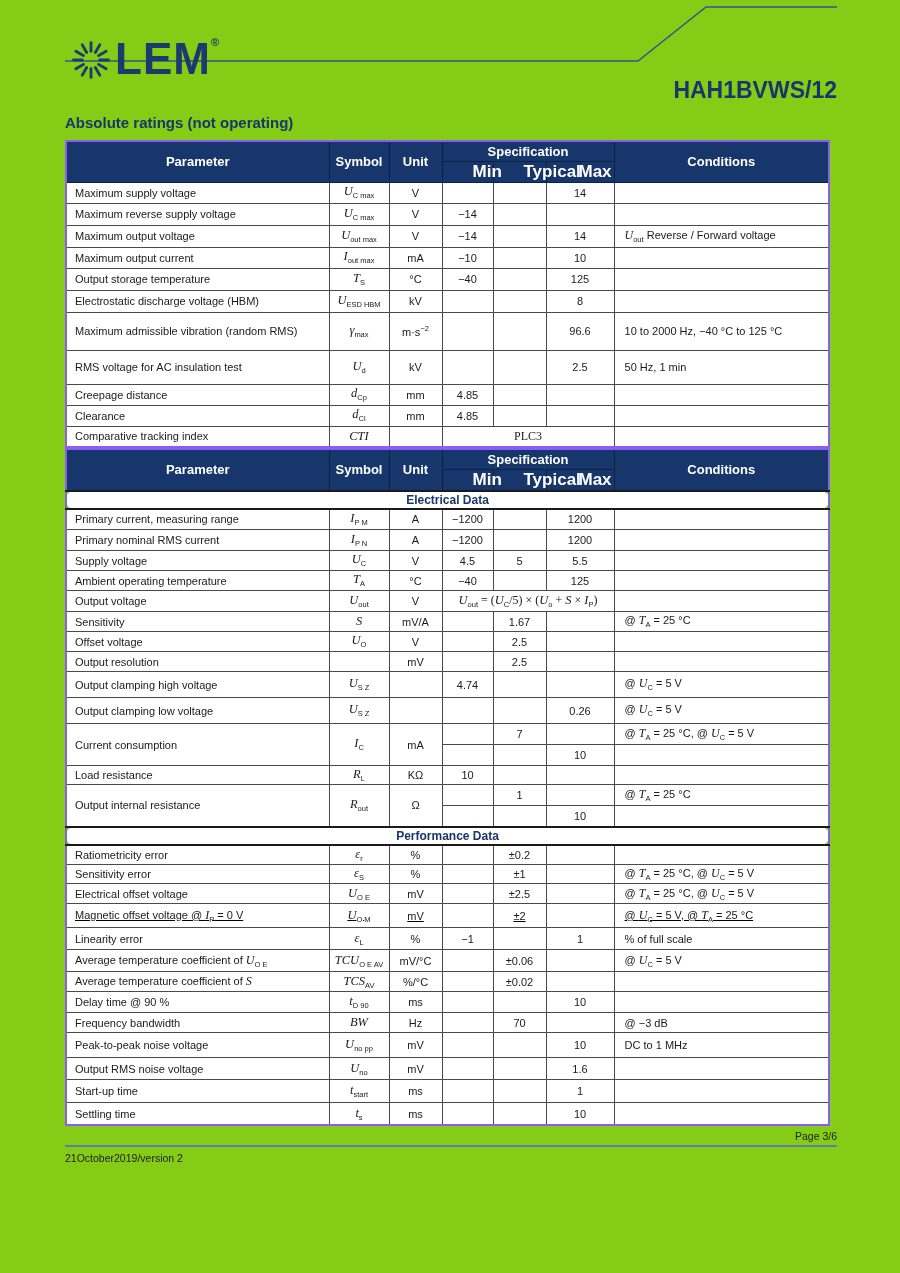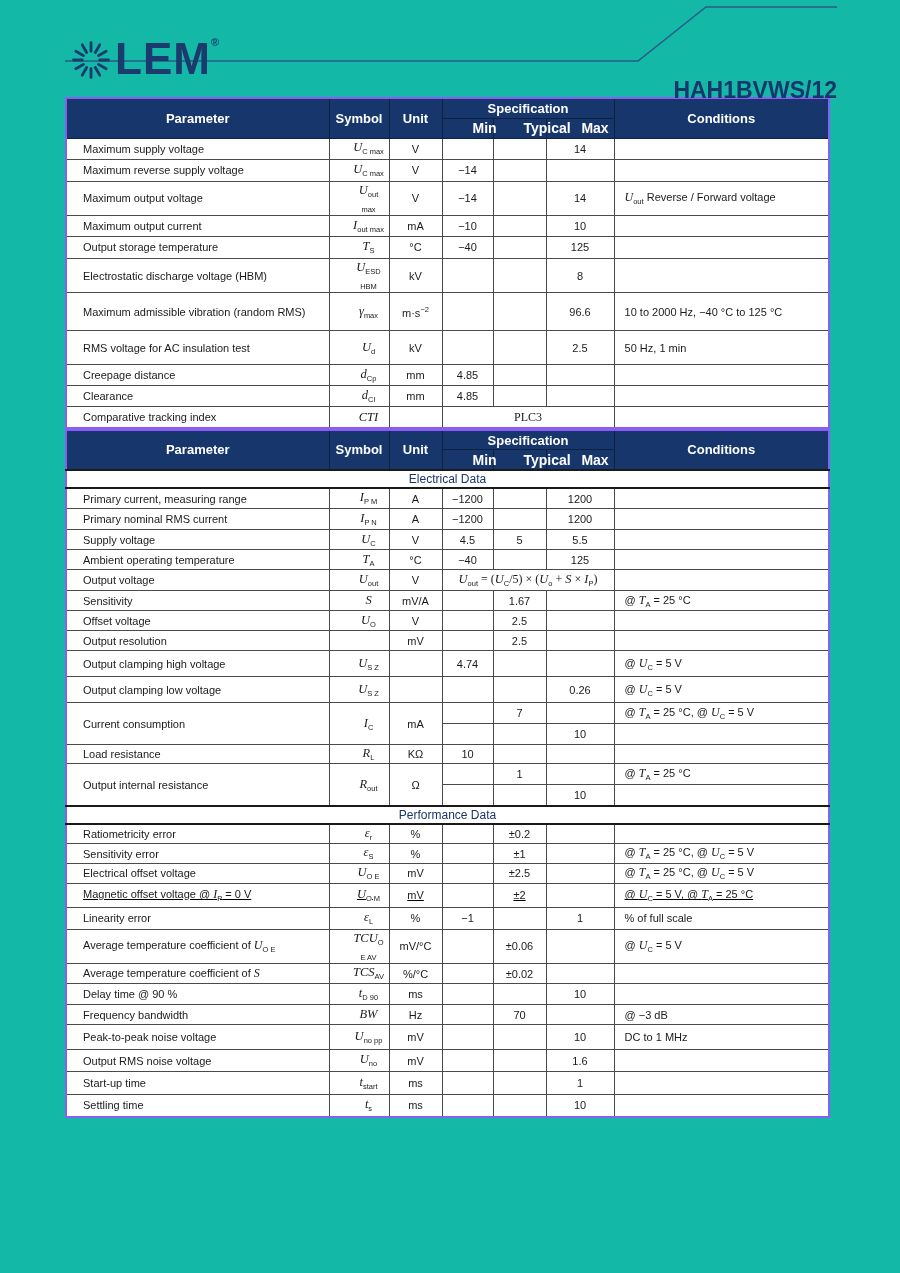--- a/index.html
+++ b/index.html
@@ -1,17 +1,17 @@
 <!DOCTYPE html>
 <html><head>
 <meta charset="utf-8">
 <style>
   * { margin:0; padding:0; box-sizing:border-box; }
   body { background:#ffffff; font-family:"Liberation Sans", sans-serif; }
-  .page { position:relative; width:900px; height:1273px; background:#14b8a6; overflow:hidden; }
+  .page { position:relative; width:900px; height:1273px; background:#84cc16; overflow:hidden; }
   .content { position:absolute; left:65px; top:0; width:772px; }
 
   
   .hdr { position:relative; height:97px; }
   .logo-wrap { position:absolute; left:2px; top:36px; display:flex; align-items:flex-start; }
   .logo-text { font-size:44px; font-weight:bold; color:#1b3a6d; letter-spacing:1px; line-height:46px; font-family:"Liberation Sans", sans-serif; }
   .logo-reg { font-size:11px; color:#1b3a6d; font-weight:bold; vertical-align:top; }
   .hdr-lines { position:absolute; left:0; top:0; width:772px; height:97px; }
   .product-title { position:absolute; right:0; top:77px; font-size:23px; font-weight:bold; color:#17366b; }
 
@@ -21,31 +21,31 @@
   .sec-title i { font-family:"Liberation Serif", serif; }
   .sec-title sub { font-family:"Liberation Sans", sans-serif; font-size:9px; font-style:normal; font-weight:bold; }
   .t2-title { margin-top:11px; }
 
   
   table { border-collapse:collapse; table-layout:fixed; width:763px; border:2px solid #8b5cf6; }
   col.c-param { width:263px; } col.c-sym { width:60px; } col.c-unit { width:53px; }
   col.c-min { width:51px; } col.c-typ { width:53px; } col.c-max { width:68px; }
   col.c-cond { width:215px; }
   th { background:#17366b; color:#fff; font-weight:bold; font-size:13px; border:1px solid #0d2240; height:20px; }
-  tr.sub-hdr th { font-size:14px;padding-left:30px; }
+  tr.sub-hdr th { font-size:17px;padding-left:30px; }
   td { border:1px solid #4a4a4a; font-size:11px; color:#1a1a1a; vertical-align:middle; padding:1px 4px; text-align:center; background:#fff; }
   tbody tr { height:21px; }
-  td.param { text-align:left; padding-left:16px; }
+  td.param { text-align:left; padding-left:8px; }
   td.cond { text-align:left; padding-left:10px; }
-  td.sym { font-size:11px;padding-left:23px; }
+  td.sym { font-size:11px; }
   td i { font-family:"Liberation Serif", serif; font-style:italic; font-size:12.5px; }
   td.param i, td.cond i { font-size:12px; }
   td sub { font-family:"Liberation Sans", sans-serif; font-size:7.5px; font-style:normal; }
   td sup { font-size:7.5px; }
-  td.section { color:#17366b; font-weight:normal; font-size:12px; border-top:2px solid #1a1a1a; border-bottom:2px solid #1a1a1a; }
+  td.section { color:#17366b; font-weight:bold; font-size:12px; border-top:2px solid #1a1a1a; border-bottom:2px solid #1a1a1a;border-radius:8px; }
   tr.section-tr { height:17px; }
   td.spec-span { font-family:"Liberation Serif", serif; font-size:12px; }
 
   
   .footer { margin-top:4px; }
   .page-num { text-align:right; font-size:10.5px; color:#222; padding-right:0; margin-bottom:3px; }
   .footer-rule { border:none; border-top:2px solid #5b7fa6; width:772px; }
   .version { font-size:10.5px; color:#222; margin-top:5px; }
 </style>
 </head>
@@ -74,20 +74,21 @@
             <line x1="26" y1="28.9" x2="30" y2="35.9"></line>
             <line x1="28.9" y1="26" x2="35.9" y2="30"></line>
           </g>
         </svg>
         <span class="logo-text">LEM</span>
           <span class="logo-reg">®</span>
       </div>
       <div class="product-title">HAH1BVWS/12</div>
     </div>
 
+    <div class="sec-title">Absolute ratings (not operating)</div>
 
     <table>
       <colgroup>
         <col class="c-param">
           <col class="c-sym">
           <col class="c-unit">
         <col class="c-min">
           <col class="c-typ">
           <col class="c-max">
           <col class="c-cond">
@@ -479,15 +480,20 @@
             <td class="sym"><i>t</i><sub>s</sub></td>
             <td class="unit">ms</td>
             <td class="val"></td>
             <td class="val"></td>
             <td class="val">10</td>
             <td class="cond"></td>
           </tr>
         </tbody>
     </table>
 
+    <div class="footer">
+      <div class="page-num">Page 3/6</div>
+      <hr class="footer-rule">
+      <div class="version">21October2019/version 2</div>
+    </div>
 
   </div>
 </div>
 
 </body></html>

